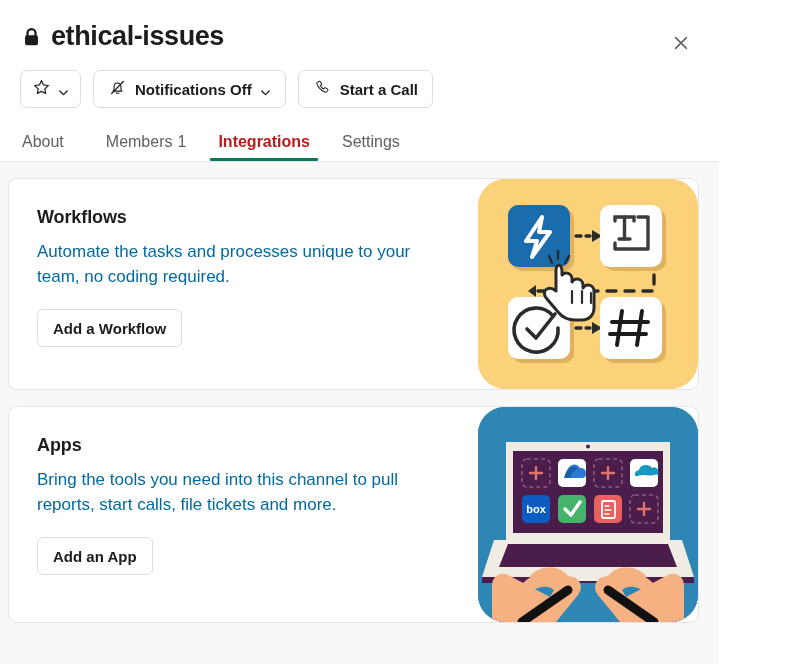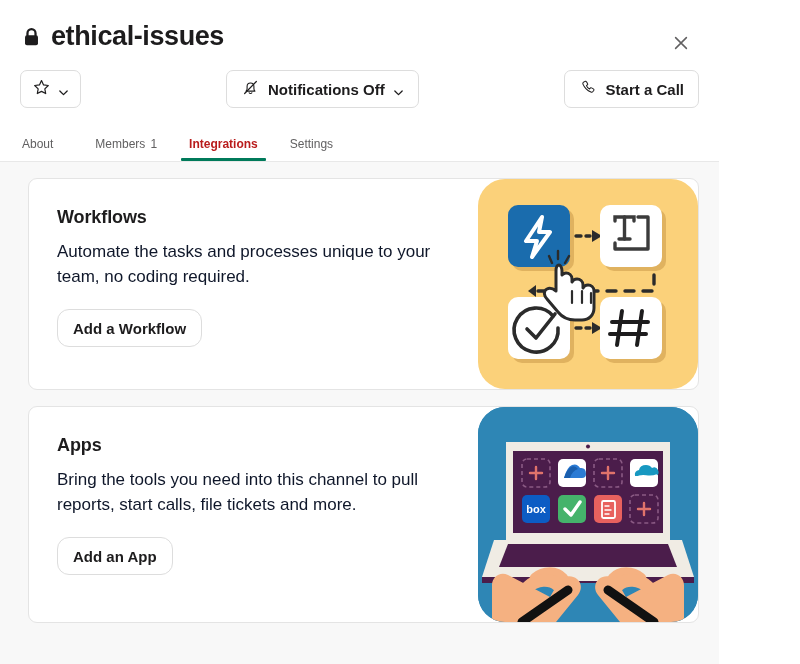--- a/index.html
+++ b/index.html
@@ -73,21 +73,20 @@
     border: none;
   }
 
   
   .button-bar {
     display: flex;
     align-items: center;
     gap: 12px;
     margin-top: 14px;
     height: 38px;
-    justify-content: space-between;
   }
 
   .pill-button {
     display: inline-flex;
     align-items: center;
     gap: 8px;
     height: 38px;
     padding: 0 14px;
     border: 1px solid #ddd;
     border-radius: 7px;
@@ -115,21 +114,21 @@
     align-items: flex-end;
     gap: 0;
     margin-top: 13px;
     height: 40px;
     padding-left: 2px;
   }
 
   .tab {
     position: relative;
     padding: 0 16px 11px 16px;
-    font-size: 12px;
+    font-size: 16px;
     color: #616061;
     cursor: pointer;
     background: none;
     border: none;
     font-family: "Liberation Sans", sans-serif;
     white-space: nowrap;
     line-height: 1;
   }
   .tab:first-child { padding-left: 0; margin-right: 10px; }
 
@@ -152,21 +151,21 @@
   .tabs-divider {
     height: 1px;
     background: #e8e8e8;
     margin: 0;
   }
 
   
   .body-area {
     flex: 1 1 auto;
     background: #f8f8f8;
-    padding: 16px 20px 16px 28px;
+    padding: 16px 20px 16px 8px;
     overflow: hidden;
   }
 
   .card {
     position: relative;
     display: flex;
     background: #ffffff;
     border: 1px solid #e4e4e4;
     border-radius: 9px;
     overflow: hidden;
@@ -186,33 +185,33 @@
     font-size: 18px;
     font-weight: bold;
     color: #1d1c1d;
     margin-bottom: 12px;
     letter-spacing: -0.1px;
   }
 
   .card-desc {
     font-size: 17px;
     line-height: 1.45;
-    color: #0f172a;
+    color: #0369a1;
     max-width: 480px;
     margin-bottom: 20px;
   }
 
   .card-button {
     display: inline-flex;
     align-items: center;
     justify-content: center;
     height: 38px;
     padding: 0 15px;
     border: 1px solid #ddd;
-    border-radius: 12px;
+    border-radius: 6px;
     background: #ffffff;
     font-family: "Liberation Sans", sans-serif;
     font-size: 15px;
     font-weight: bold;
     color: #1d1c1d;
     cursor: pointer;
     white-space: nowrap;
   }
 
   .card-art {

